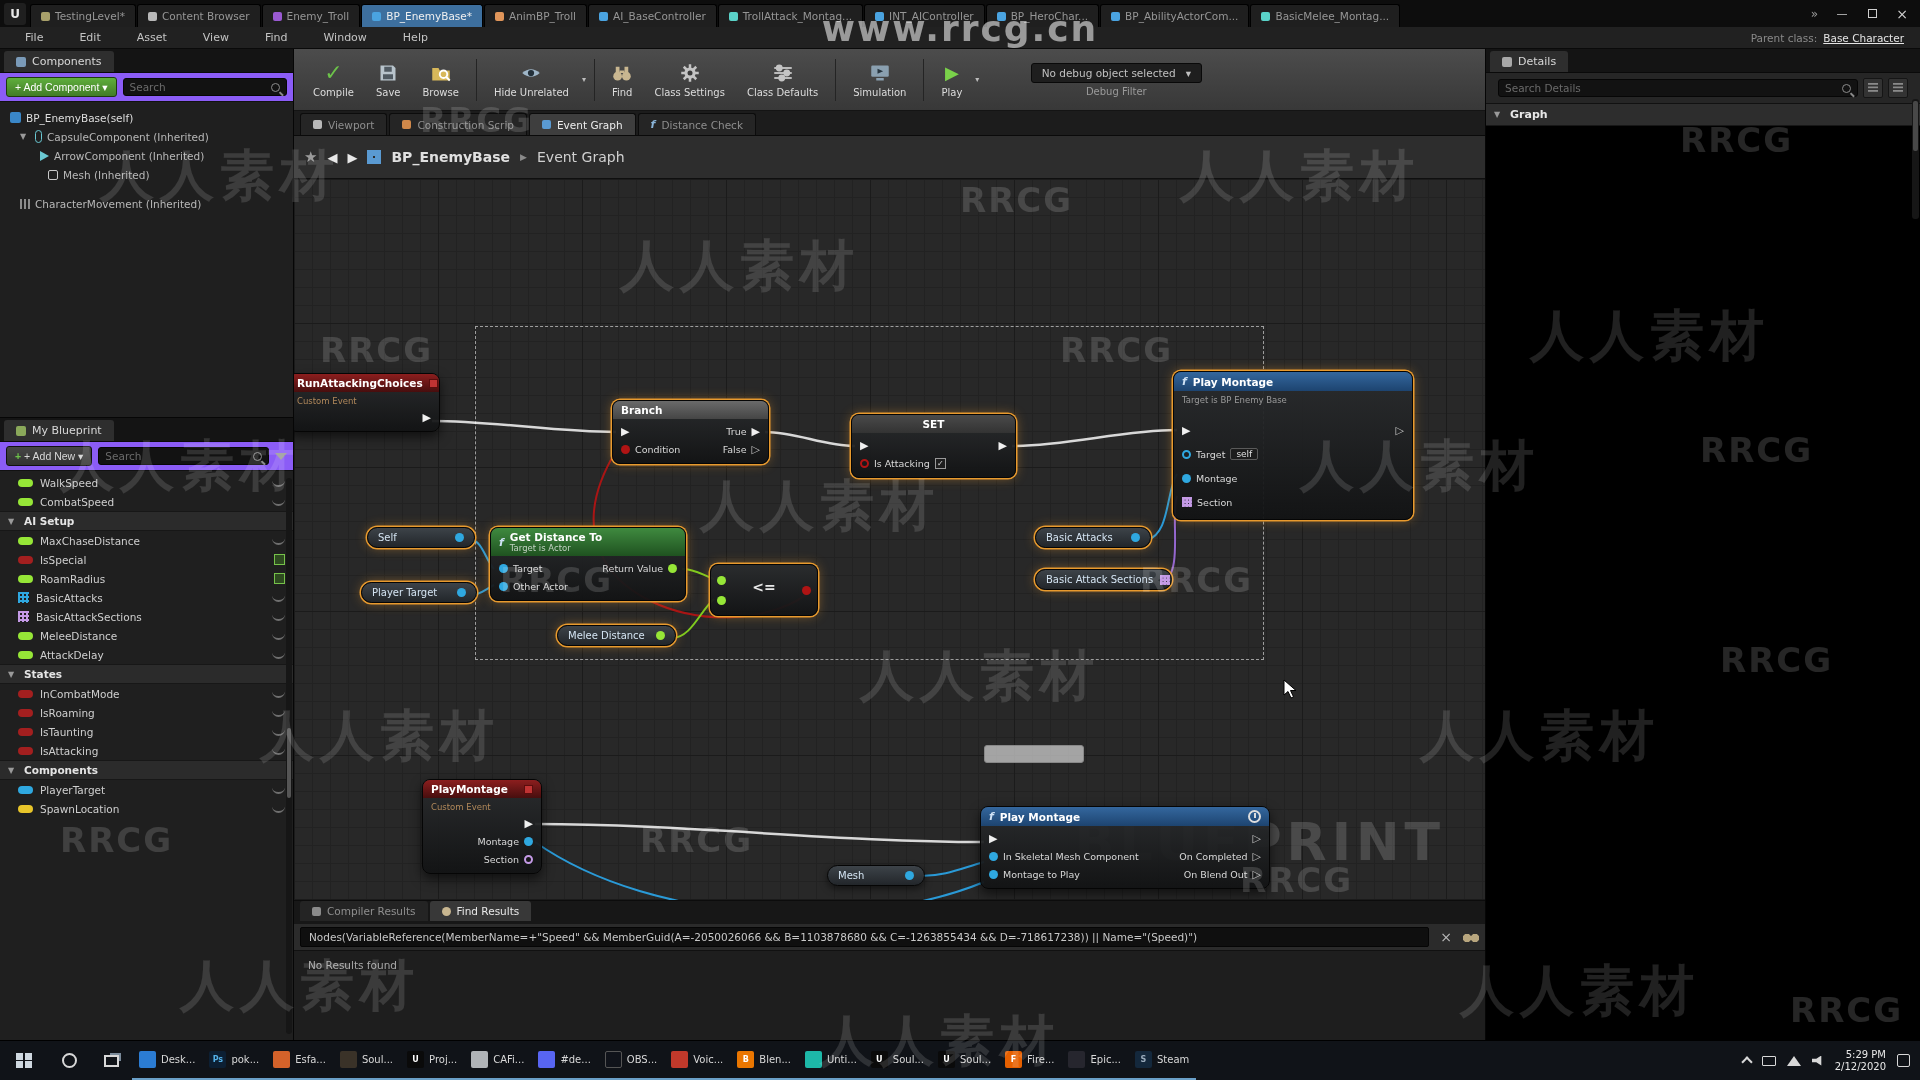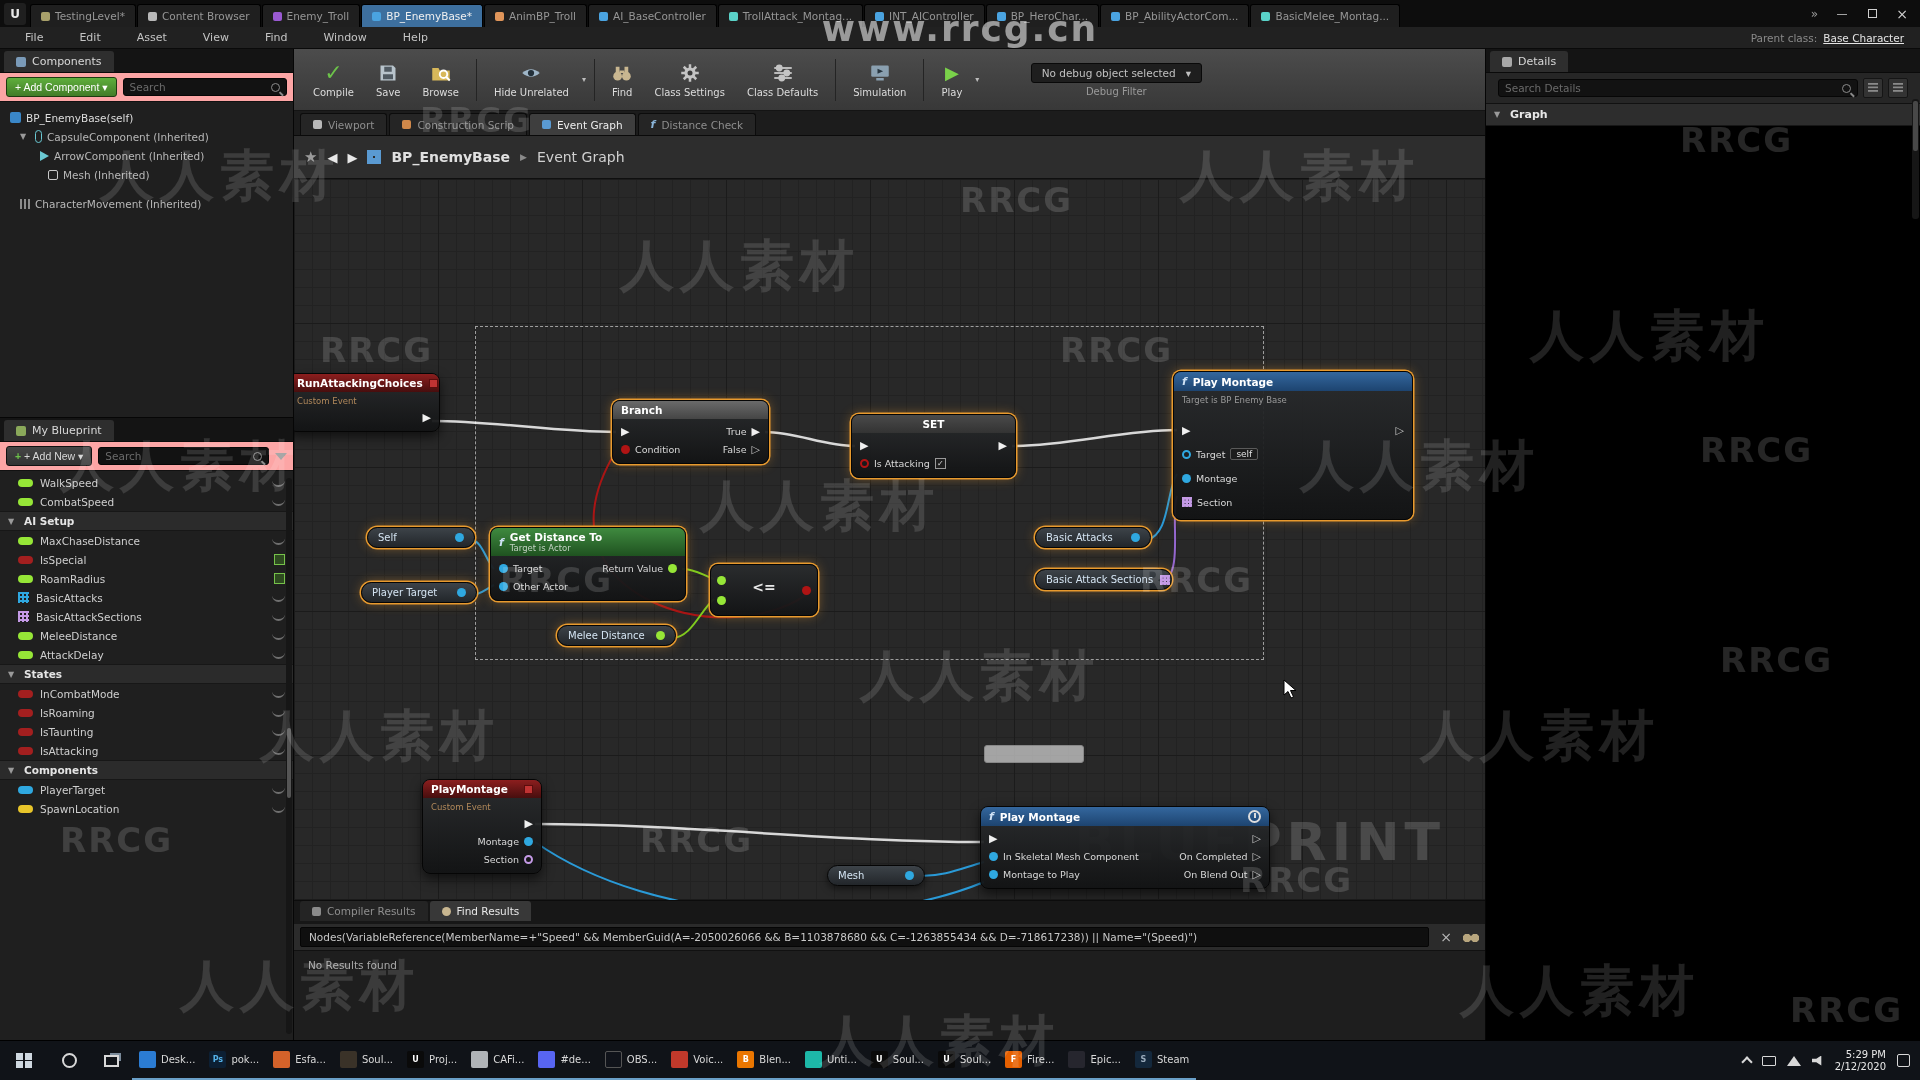--- a/index.html
+++ b/index.html
@@ -40,21 +40,21 @@
 
 .main{flex:1;display:flex;min-height:0}
 .left-col{width:294px;flex:0 0 294px;display:flex;flex-direction:column;background:#1f1f1f;border-right:1px solid #060606}
 .center-col{flex:1;display:flex;flex-direction:column;min-width:0}
 .right-col{width:435px;flex:0 0 435px;background:#000000;border-left:1px solid #060606;position:relative}
 
 
 .ptabs{height:24px;background:#141414;display:flex;align-items:flex-end;padding-left:4px;border-bottom:1px solid #0a0a0a}
 .ptab{display:flex;align-items:center;gap:6px;background:#2e2e2e;color:#d8d8d8;padding:0 12px;height:21px;border-radius:3px 3px 0 0;font-size:11px}
 .pticon{width:10px;height:10px;background:#7a9ab8;border-radius:2px}
-.addrow{display:flex;align-items:center;gap:6px;padding:4px 6px;background:#fca5a5;border-bottom:1px solid #111}
+.addrow{display:flex;align-items:center;gap:6px;padding:4px 6px;background:#8b5cf6;border-bottom:1px solid #111}
 .btn-green{background:linear-gradient(#5fae3c,#427c28);border:1px solid #1e3a10;color:#fff;font-size:10.5px;padding:3px 8px;border-radius:3px;white-space:nowrap}
 .btn-dark{background:linear-gradient(#454545,#323232);border:1px solid #111;color:#d8d8d8;font-size:10.5px;padding:3px 8px;border-radius:3px;white-space:nowrap}
 .btn-dark b{color:#6cc24a}
 .searchbox{flex:1;display:flex;align-items:center;background:#121212;border:1px solid #060606;border-radius:3px;padding:2px 6px;gap:4px;min-width:0}
 .searchbox input{flex:1;background:transparent;border:none;outline:none;color:#cfcfcf;font-size:10.5px;min-width:0;font-family:inherit}
 .searchbox input::placeholder{color:#6a6a6a}
 .mag{width:9px;height:9px;border:1.5px solid #8a8a8a;border-radius:50%;position:relative;flex:0 0 auto}
 .mag:after{content:"";position:absolute;width:5px;height:1.5px;background:#8a8a8a;transform:rotate(45deg);left:7px;top:9px}
 .tree{padding:6px 0;flex:1}
 .trow{display:flex;align-items:center;gap:5px;height:19px;padding-left:10px;color:#b8b8b8;font-size:10.5px;white-space:nowrap}

